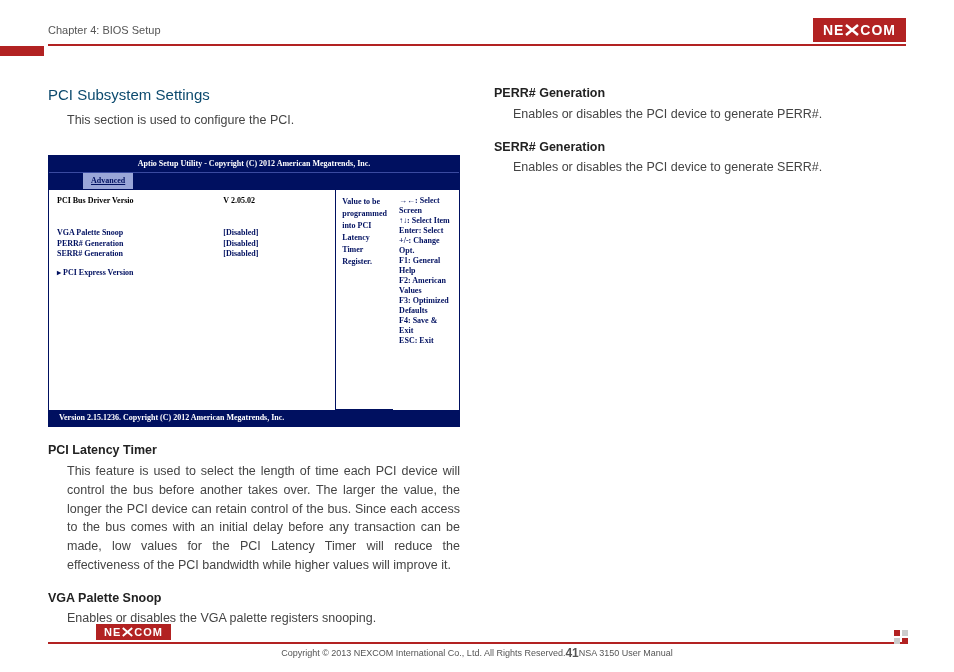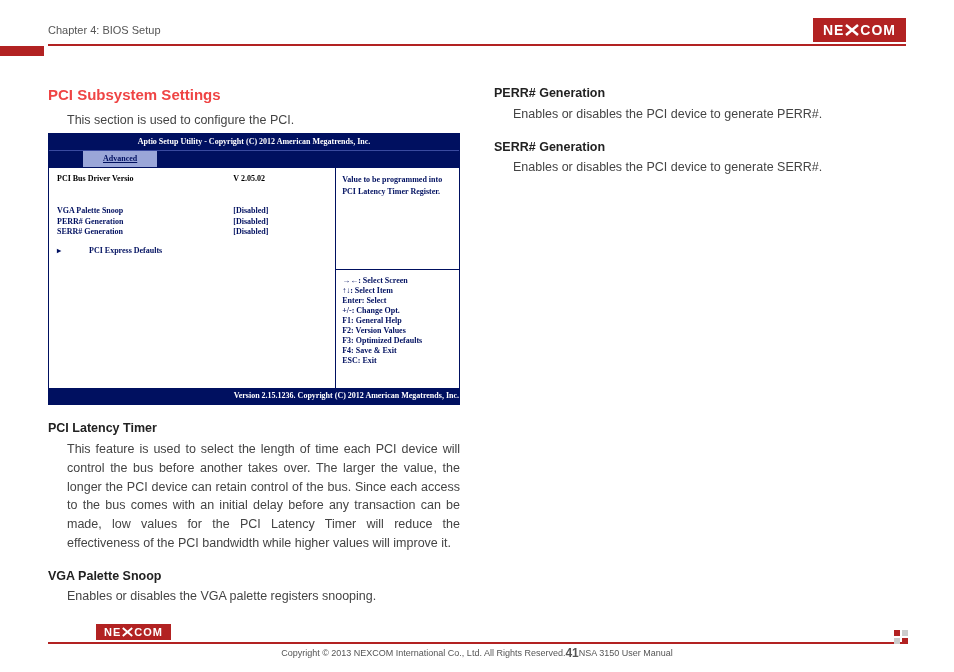--- a/index.html
+++ b/index.html
@@ -5,37 +5,37 @@
   * { box-sizing: border-box; margin: 0; padding: 0; }
   body { width: 954px; height: 672px; font-family: "Segoe UI", Arial, sans-serif; background: #fff; color: #333; position: relative; }
   .page { padding: 18px 48px 0 48px; }
   .header-row { display: flex; justify-content: space-between; align-items: center; font-size: 11px; color: #555; }
   .logo { background: #b22222; color: #fff; font-weight: bold; padding: 4px 10px; font-size: 14px; letter-spacing: 1px; display: flex; align-items: center; margin-left: 48px; }
   .logo svg { margin: 0 1px; }
   .hr-top { border: none; border-top: 2px solid #b22222; margin-top: 2px; }
   .red-tab { width: 44px; height: 10px; background: #b22222; margin-top: 0; margin-left: -48px; }
   .content { display: flex; gap: 34px; margin-top: 28px; }
   .col { flex: 1; font-size: 12.5px; line-height: 1.5; color: #444; }
-  h2.sect { font-size: 15px; font-weight: bold; color: #ef4444; margin-bottom: 4px; }
+  h2.sect { font-size: 15px; font-weight: normal; color: #0c4a6e; margin-bottom: 4px; }
   h3.sub { font-size: 12.5px; font-weight: bold; color: #222; margin-top: 14px; margin-bottom: 2px; }
   .col p { text-align: justify; margin-left: 19px; }
-  .bios-box { margin-top: 4px; border: 1px solid #001060; font-size: 8px; font-family: "Times New Roman", serif; }
+  .bios-box { margin-top: 26px; border: 1px solid #001060; font-size: 8px; font-family: "Times New Roman", serif; }
   .bios-top { background: #001060; color: #fff; text-align: center; padding: 2px 0; font-weight: bold; }
   .bios-tabs { background: #001060; color: #fff; display: flex; border-top: 1px solid #3a4aa0; }
-  .bios-tab { padding: 2px 20px; margin-left: 34px; background: #9aa6d8; color: #001060; font-weight: bold; text-decoration: underline; }
+  .bios-tab { padding: 2px 8px; margin-left: 34px; background: #9aa6d8; color: #001060; font-weight: bold; text-decoration: underline; }
   .bios-main { display: flex; background: #fff; border-top: 1px solid #001060; }
   .bios-left { flex: 2.2; border-right: 1px solid #001060; padding: 6px 8px; min-height: 220px; }
-  .bios-right { flex: 1; display: flex; flex-direction: column; }
+  .bios-right { flex: 1; display: flex; flex-direction: row; }
   .bios-info { flex: 1; padding: 6px; color: #001060; font-weight: bold; border-bottom: 1px solid #001060; }
   .bios-keys { flex: 1.2; padding: 6px; color: #001060; font-weight: bold; line-height: 1.25; }
-  .bios-row { display: flex; margin-bottom: 0; line-height: 1.35; gap: 26px; }
+  .bios-row { display: flex; margin-bottom: 0; line-height: 1.35; }
   .bios-label { flex: 1.6; color: #001060; font-weight: bold; }
   .bios-val { flex: 1; color: #001060; font-weight: bold; }
   .black { color: #000 !important; }
-  .bios-bottom { background: #001060; color: #fff; text-align: right; padding: 2px 0; font-weight: bold; }
+  .bios-bottom { background: #001060; color: #fff; text-align: left; padding: 2px 10px; font-weight: bold; }
   .marker { color: #001060; font-weight: bold; margin-right: 2px; }
   .footer { position: absolute; bottom: 12px; left: 48px; right: 48px; }
   .footer-logo-row { display: flex; align-items: center; }
   .footer-hr { border: none; border-top: 2px solid #b22222; margin-top: 2px; }
   .footer-row { display: flex; justify-content: center; font-size: 9px; color: #555; margin-top: 2px; align-items: center; }
   .pgnum { font-weight: bold; font-size: 12px; }
   .footer-dec { position: absolute; right: -2px; top: 6px; width: 14px; height: 14px; }
   .footer-dec .sq { position: absolute; width: 6px; height: 6px; background: #b22222; }
   .sel-row .bios-label, .sel-row .bios-val { color: #fff; }
 </style>
@@ -83,32 +83,32 @@
               <span class="bios-label">PERR# Generation</span>
               <span class="bios-val">[Disabled]</span>
             </div>
             <div class="bios-row">
               <span class="bios-label">SERR# Generation</span>
               <span class="bios-val">[Disabled]</span>
             </div>
             <div style="height:8px"></div>
             <div class="bios-row">
               <span class="marker">▸</span>
-              <span class="bios-label">PCI Express Defaults</span>
+              <span class="bios-label">PCI Express Version</span>
             </div>
           </div>
           <div class="bios-right">
             <div class="bios-info">Value to be programmed into PCI Latency Timer Register.</div>
             <div class="bios-keys">
               <div>→←: Select Screen</div>
               <div>↑↓: Select Item</div>
               <div>Enter: Select</div>
               <div>+/-: Change Opt.</div>
               <div>F1: General Help</div>
-              <div>F2: Version Values</div>
+              <div>F2: American Values</div>
               <div>F3: Optimized Defaults</div>
               <div>F4: Save &amp; Exit</div>
               <div>ESC: Exit</div>
             </div>
           </div>
         </div>
         <div class="bios-bottom">Version 2.15.1236. Copyright (C) 2012 American Megatrends, Inc.</div>
       </div>
 
       <h3 class="sub">PCI Latency Timer</h3>

